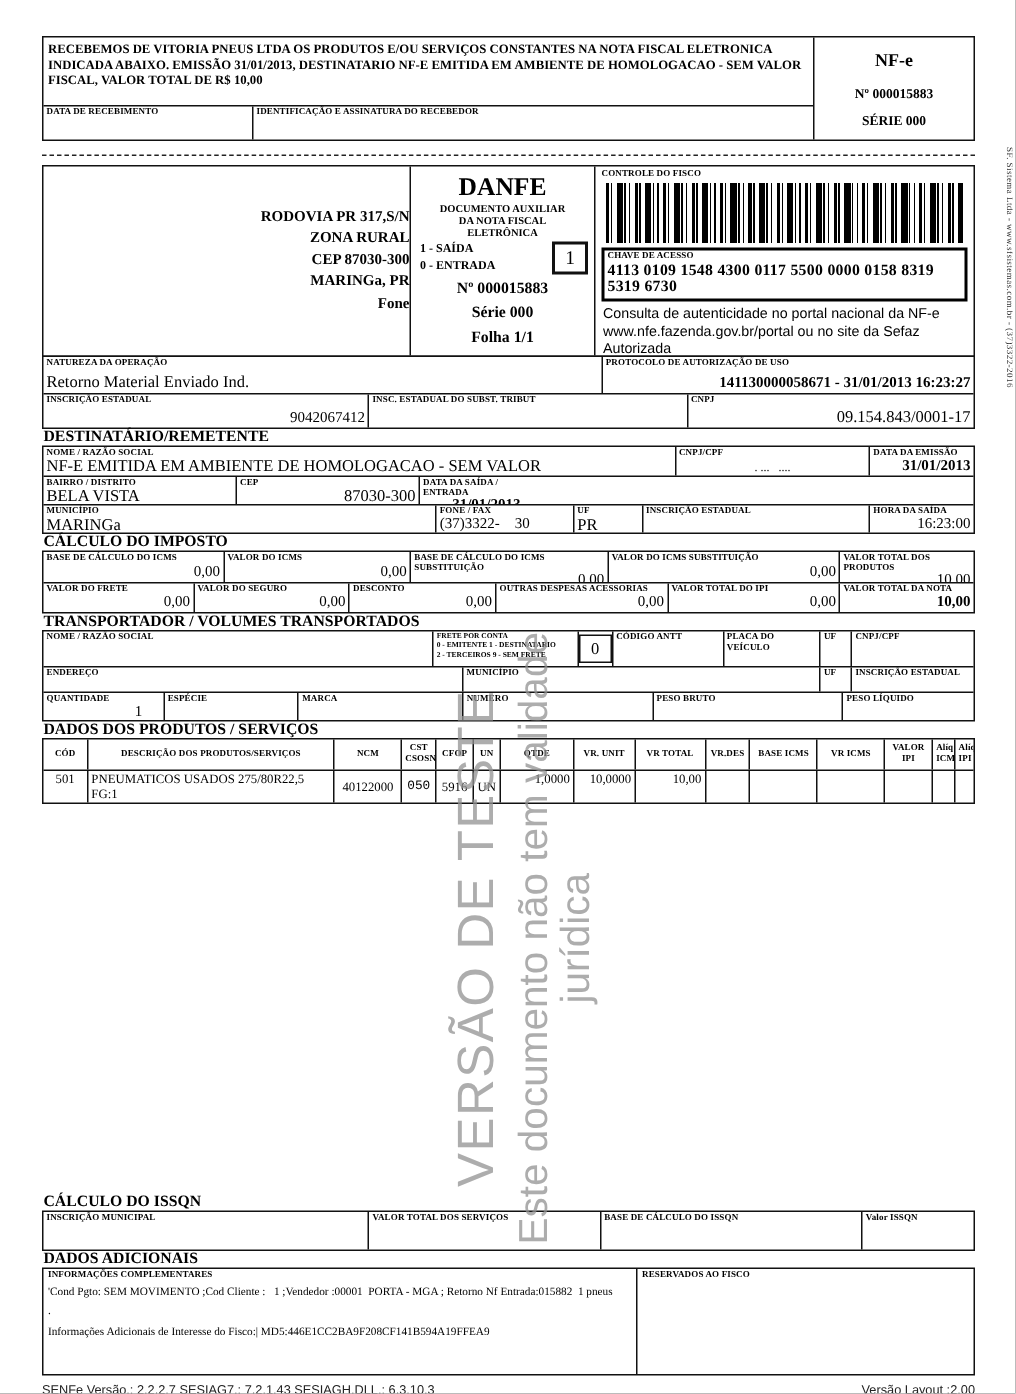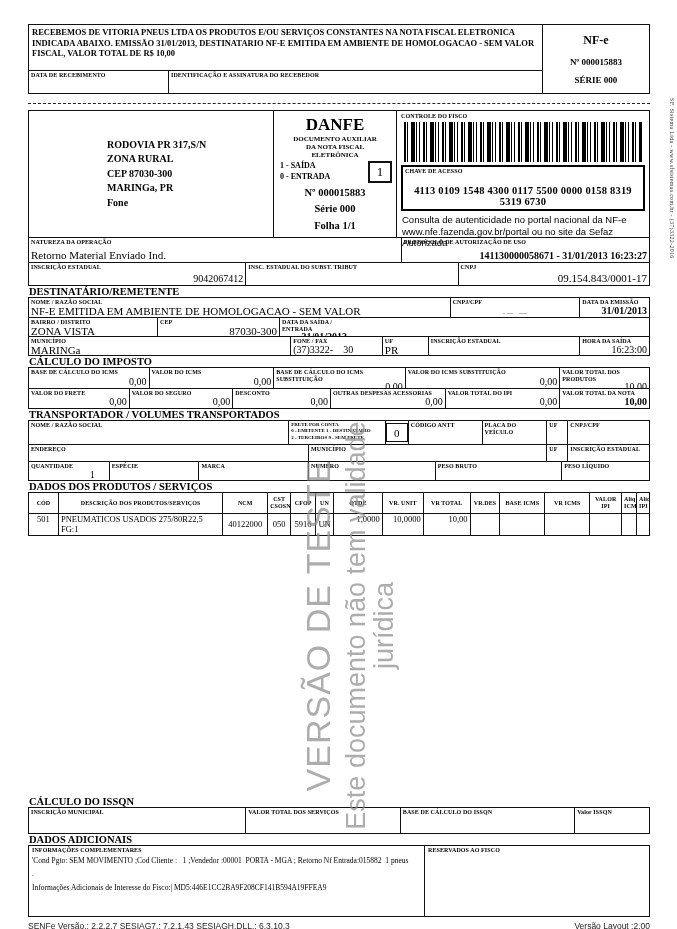--- a/index.html
+++ b/index.html
@@ -37,37 +37,37 @@
                 align-items:center; justify-content:space-evenly; font-weight:bold; }
   .nfe-t { font-size:12px; }
   .nfe-n { font-size:9px; }
 
   .dashsep { border-top:1.6px dashed #222; margin:9px 0 6px 0; }
 
   
   .hdr { display:flex; height:128px; }
   .emit { width:245px; border-right:1px solid #111; box-sizing:border-box;
           display:flex; flex-direction:column; justify-content:center; }
-  .emit-lines { text-align:left; padding-left:78px; font-weight:bold; font-size:10px; line-height:1.45; }
+  .emit-lines { text-align:right; padding-left:78px; font-weight:bold; font-size:10px; line-height:1.45; }
   .danfe { width:122px; box-sizing:border-box; padding-top:5px; text-align:center; }
   .danfe-title { font-weight:bold; font-size:17px; line-height:1; }
   .danfe-sub { font-weight:bold; font-size:7px; line-height:1.15; margin:2px auto 0; width:92px; }
   .danfe-es { display:flex; align-items:center; justify-content:space-between; padding:2px 4px 0 6px; }
   .danfe-es-l { text-align:left; font-weight:bold; font-size:8px; line-height:1.35; }
   .tipo-box { width:24px; height:22px; border:2px solid #111; display:flex; align-items:center;
               justify-content:center; font-size:13px; box-sizing:border-box; }
   .danfe-num { font-weight:bold; font-size:10.5px; line-height:1.55; margin-top:2px; }
   .fisco { flex:1; border-left:1px solid #111; box-sizing:border-box; padding:2px 4px; }
   .barcode { height:40px; width:238px; margin:2px auto 3px;
     background:repeating-linear-gradient(90deg,
       #000 0px,#000 2px,#fff 2px,#fff 3px,#000 3px,#000 4px,#fff 4px,#fff 7px,
       #000 7px,#000 11px,#fff 11px,#fff 12px,#000 12px,#000 13px,#fff 13px,#fff 15px,
       #000 15px,#000 16px,#fff 16px,#fff 19px); }
   .chave-box { border:2px solid #000; padding:1px 2px 2px; }
-  .chave-num { font-weight:bold; font-size:10.5px; text-align:center; letter-spacing:0.2px; margin-top:11px; }
+  .chave-num { font-weight:bold; font-size:10.5px; text-align:left; letter-spacing:0.2px; margin-top:1px; }
   .consulta { font-family:"Liberation Sans", sans-serif; font-size:9.5px; line-height:1.2;
               padding:3px 1px 0 1px; white-space:normal; }
 
   
   .ptab .cell { padding:1px 2px; }
   .phead .lb { font-size:6px; text-align:center; width:100%; align-self:center; }
   .phead .cell { justify-content:center; align-items:center; }
   .pval { font-size:8.5px; line-height:1.15; white-space:pre-line; }
 
   .spacer { height:260px; }
@@ -196,21 +196,21 @@
           <div class="val vc" style="font-size:8px;">. ...   ....</div>
         </div>
         <div class="cell" style="width:70px;">
           <div class="lb">DATA DA EMISSÃO</div>
           <div class="val vr vbold">31/01/2013</div>
         </div>
       </div>
       <div class="frow" style="height:19px;">
         <div class="cell" style="width:128px;">
           <div class="lb">BAIRRO / DISTRITO</div>
-          <div class="val vbig">ZONA VISTA</div>
+          <div class="val vbig">BELA VISTA</div>
         </div>
         <div class="cell" style="width:122px;">
           <div class="lb">CEP</div>
           <div class="val vr vbig">87030-300</div>
         </div>
         <div class="cell" style="width:70px;">
           <div class="lb">DATA DA SAÍDA / ENTRADA</div>
           <div class="val vr vbold">31/01/2013</div>
         </div>
       </div>
@@ -414,21 +414,21 @@
         <div class="cell" style="width:29px;">
             <div class="pval vc">501</div>
           </div>
         <div class="cell" style="width:165px;">
             <div class="pval">PNEUMATICOS USADOS 275/80R22,5
 FG:1</div>
           </div>
         <div class="cell" style="width:45px;justify-content:center;">
             <div class="pval vc">40122000</div>
           </div>
-        <div class="cell" style="width:23px;justify-content:center;">
+        <div class="cell" style="width:23px;justify-content:center;font-family:Liberation Mono, monospace;">
             <div class="pval vc">050</div>
           </div>
         <div class="cell" style="width:25px;justify-content:center;">
             <div class="pval vc">5916</div>
           </div>
         <div class="cell" style="width:18px;justify-content:center;">
             <div class="pval vc">UN</div>
           </div>
         <div class="cell" style="width:49px;">
             <div class="pval vr">1,0000</div>

